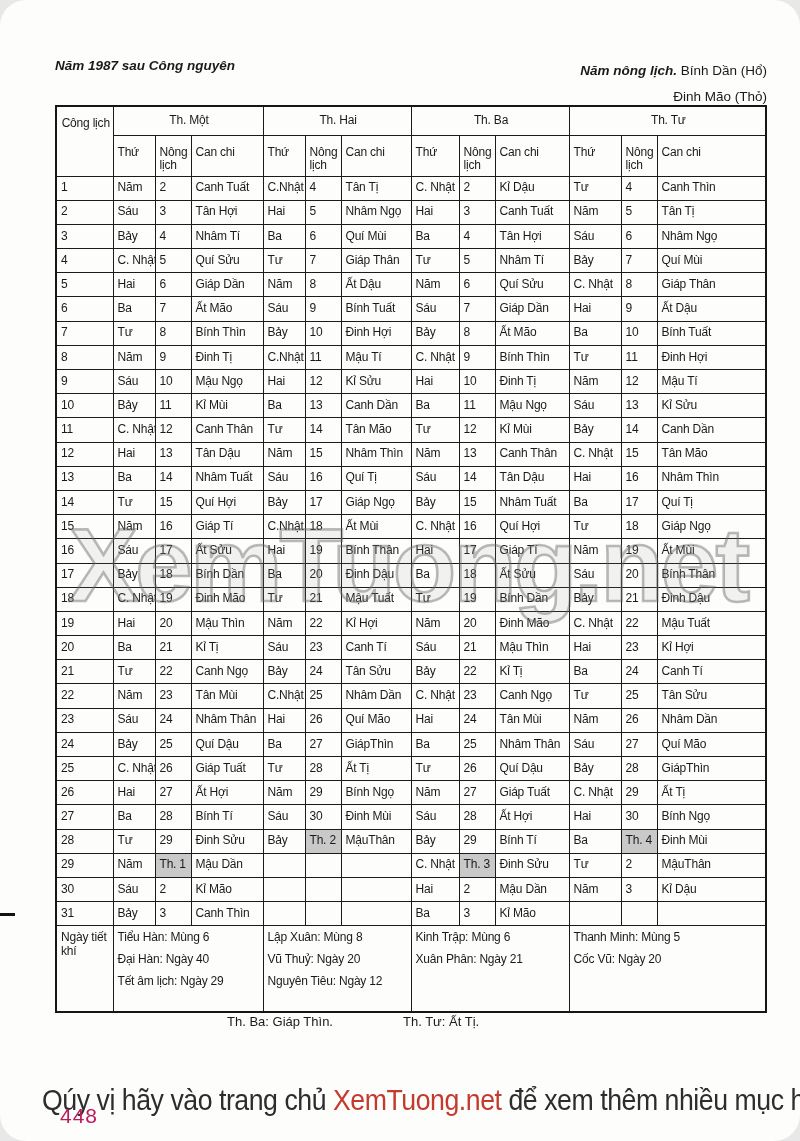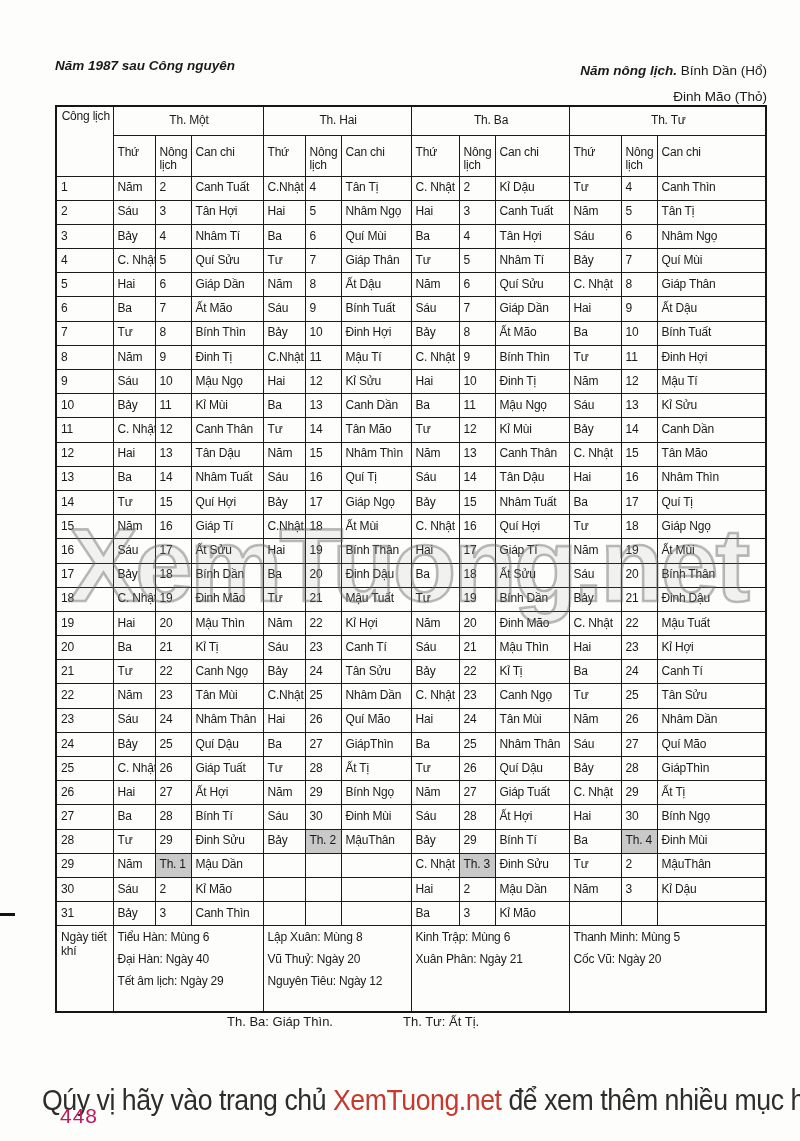--- a/index.html
+++ b/index.html
@@ -1,30 +1,30 @@
 <!DOCTYPE html>
 <html><head>
 <meta charset="utf-8">
 <style>
   html,body{margin:0;padding:0;background:#e8e8e8;}
   .page{position:relative;width:800px;height:1141px;background:#fdfdfb;
-        font-family:"Liberation Sans",sans-serif;color:#1a1a1a;overflow:hidden;margin:0 auto;}
+        font-family:"Liberation Sans",sans-serif;color:#1a1a1a;overflow:hidden;margin:0 auto;border-radius:26px;}
   
   .top-hdr{position:absolute;top:58px;left:55px;width:712px;font-size:13.5px;}
   .hdr-left{position:absolute;left:0;top:0;font-weight:bold;font-style:italic;}
   .hdr-right{position:absolute;right:0;top:0;text-align:right;line-height:26px;}
   .hdr-right .lbl{font-weight:bold;font-style:italic;margin-left:16px;}
   
   table.cal{position:absolute;top:105px;left:55px;width:712px;border-collapse:collapse;
             table-layout:fixed;border:2.4px solid #161616;}
   table.cal th,table.cal td{border:1.6px solid #1b1b1b;font-size:12px;font-weight:normal;
             padding:1px 2px 1px 4px;box-sizing:border-box;overflow:hidden;vertical-align:middle;
             letter-spacing:-0.2px;line-height:1.15;}
   table.cal thead tr.r1 th{height:29px;text-align:center;}
-  table.cal thead th.corner{text-align:left;vertical-align:top;padding-top:3px;}
+  table.cal thead th.corner{text-align:left;vertical-align:top;padding-top:10px;}
   table.cal thead tr.r2 th{height:41px;text-align:left;vertical-align:top;padding-top:10px;white-space:normal;}
   table.cal tbody td{height:24.2px;white-space:nowrap;}
   table.cal tbody td.shaded{background:#c9c9c9;}
   table.cal tfoot td{height:86px;vertical-align:top;padding-top:5px;white-space:normal;}
   table.cal tfoot td .tk-line{margin-bottom:8px;}
   table.cal tfoot td.tk-label{padding-right:2px;}
   
   .watermark{position:absolute;top:509px;left:48px;width:720px;height:116px;
              font-size:104px;font-weight:bold;letter-spacing:-3px;text-align:center;line-height:112px;
              color:rgba(140,140,140,0.10);-webkit-text-stroke:2.6px rgba(105,105,105,0.45);

